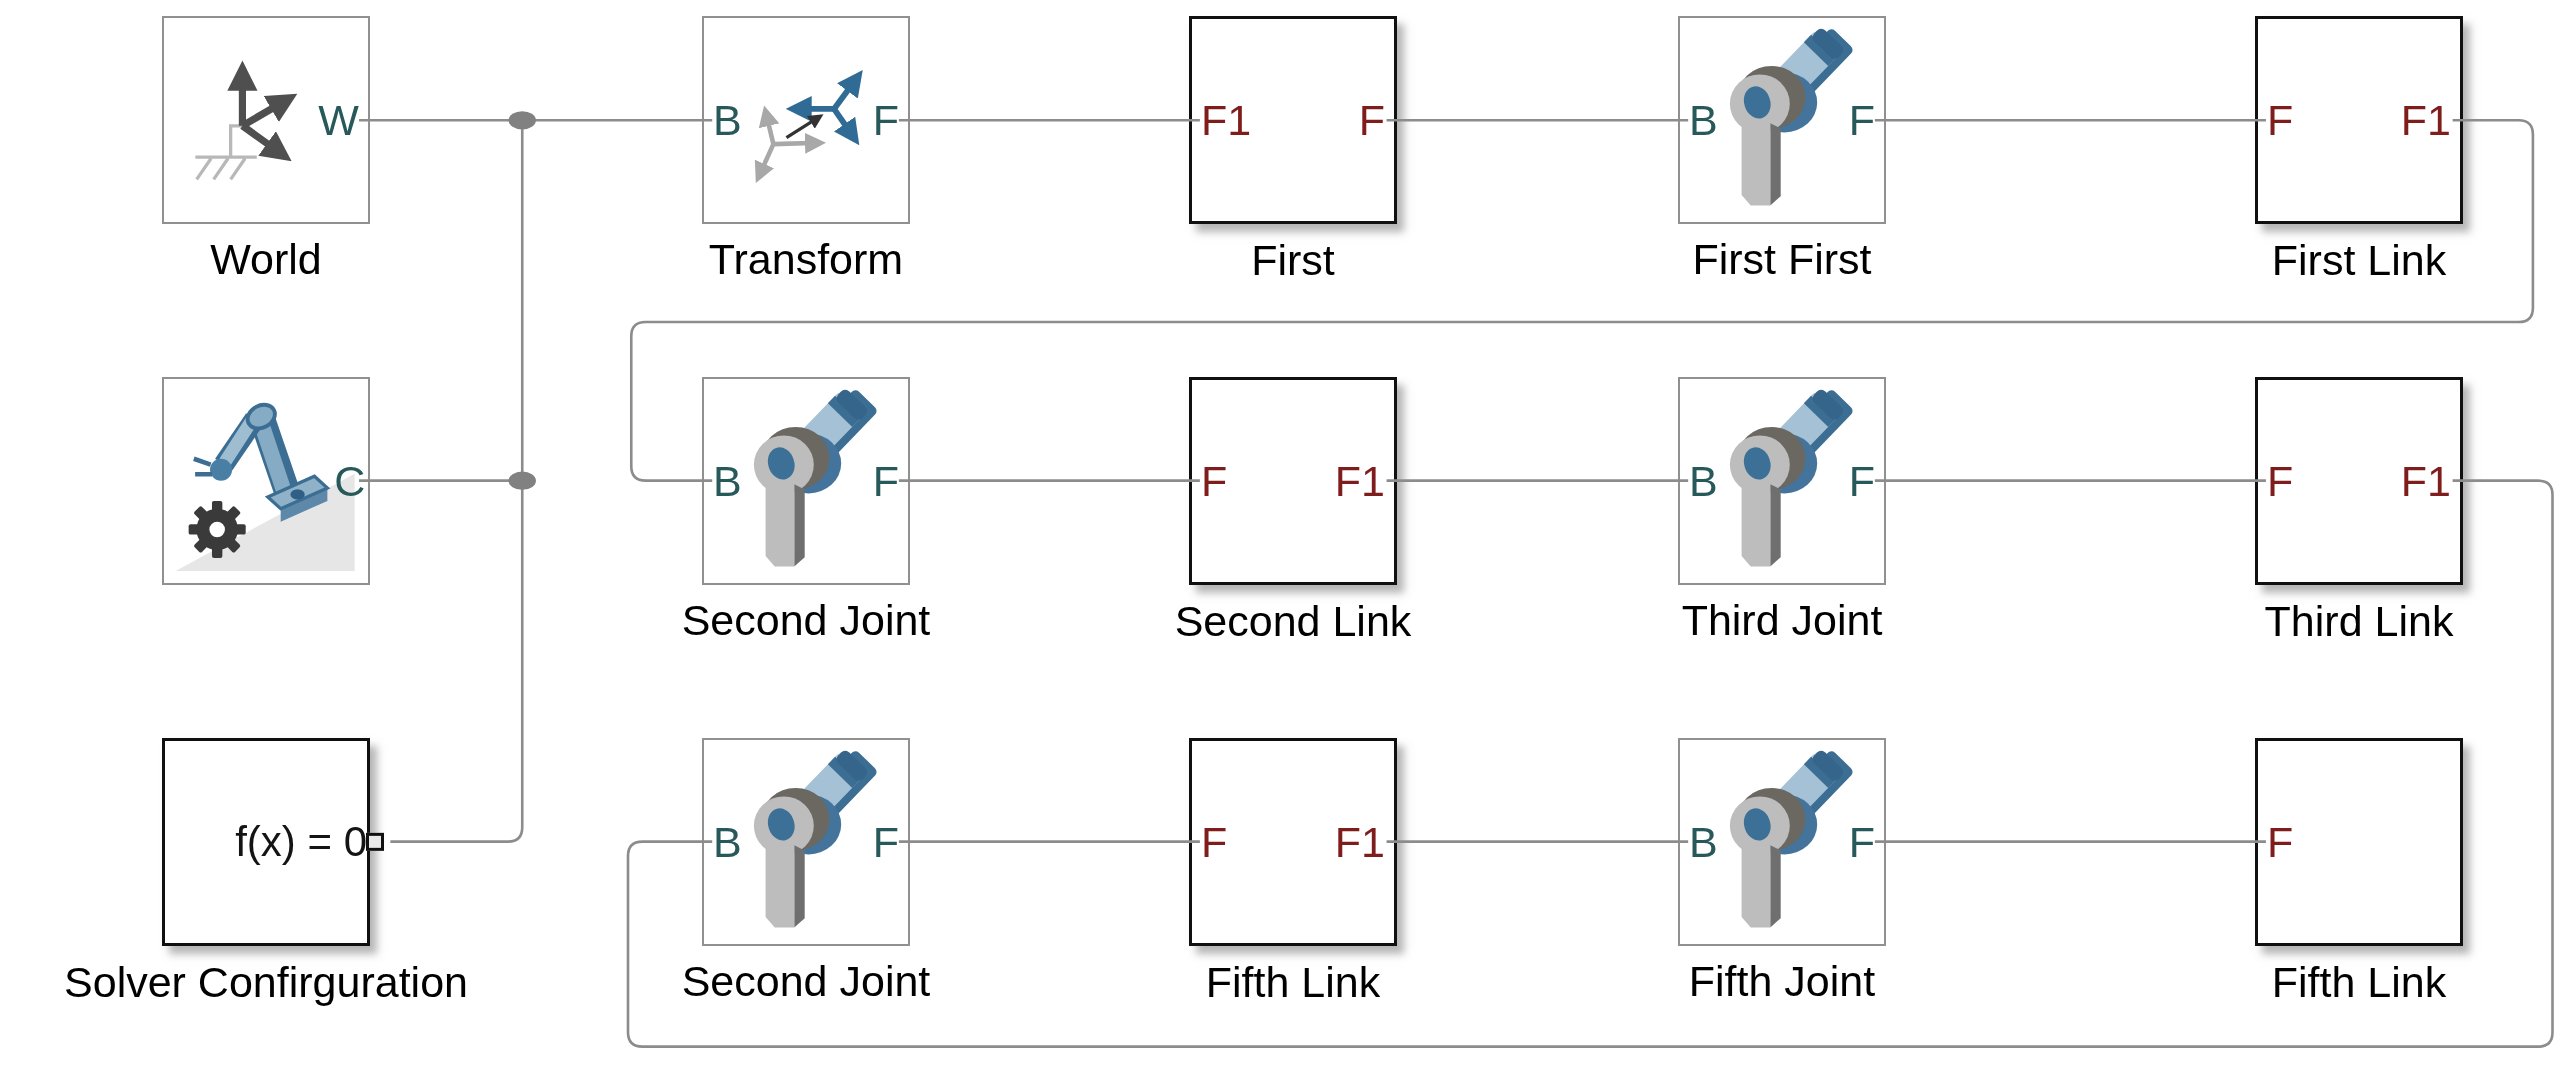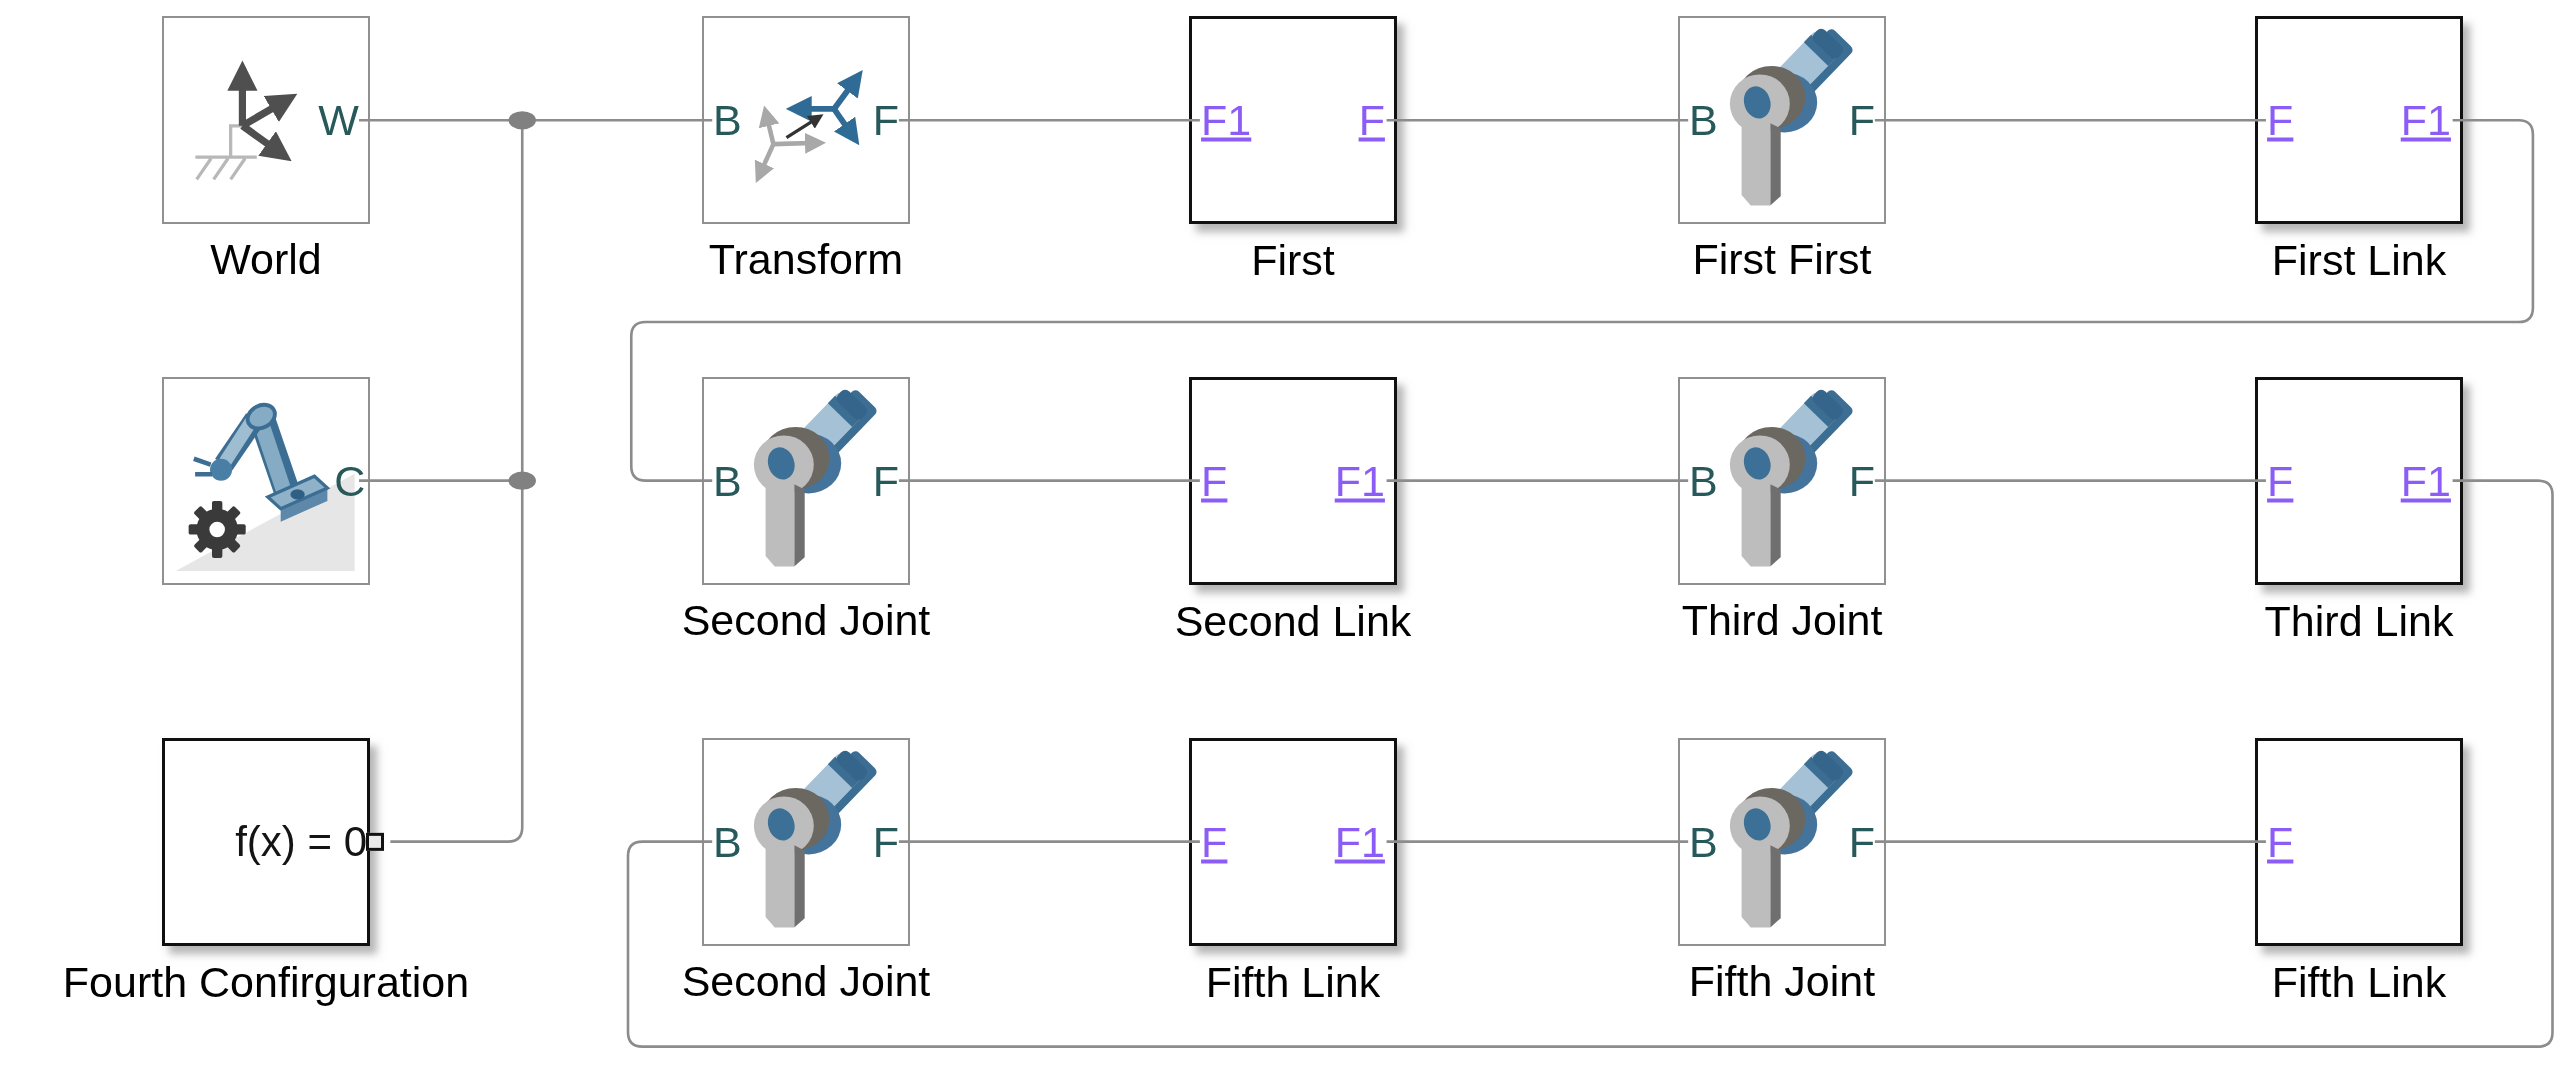--- a/index.html
+++ b/index.html
@@ -15,21 +15,21 @@
   }
   .simscape { border:2.6px solid #909090; }
   .subsystem { border:3.9px solid #101010; box-shadow:6.5px 7.8px 7.8px rgba(110,110,110,0.5); }
   .port {
     position:absolute; top:50%; transform:translateY(-50%);
     font-size:43px; line-height:1; white-space:nowrap;
   }
   .port.left  { left:9.1px; }
   .port.right { right:9.1px; }
   .port.teal  { color:#27585a; }
-  .port.dark  { color:#8b5cf6;text-decoration:underline; }
+  .port.dark  { color:#7f1d1d; }
   .block-label {
     position:absolute; top:218px; left:50%; transform:translateX(-50%);
     font-size:43px; color:#000; white-space:nowrap; text-align:center; line-height:1.1;
   }
   .equation {
     position:absolute; left:0; width:100%; top:50%; transform:translateY(-50%);
     text-align:right; font-size:42px; color:#141414;
   }
   .phys-port {
     position:absolute; right:-17px; top:50%; transform:translateY(-50%);
@@ -210,21 +210,21 @@
 
   <div class="block subsystem" style="left:2255px; top:377px">
     <span class="port left dark">F</span>
     <span class="port right dark">F1</span>
     <div class="block-label">Third Link</div>
   </div>
 
   <div class="block subsystem" style="left:162px; top:738px">
     <div class="equation">f(x) = 0</div>
     <span class="phys-port"></span>
-    <div class="block-label">Fourth Confirguration</div>
+    <div class="block-label">Solver Confirguration</div>
   </div>
 
   <div class="block simscape" style="left:702px; top:738px">
     <svg class="icon center" width="144" height="189" viewBox="0 0 220 290">
         <use href="#joint-icon"></use>
       </svg>
     <span class="port left teal">B</span>
     <span class="port right teal">F</span>
     <div class="block-label">Second Joint</div>
   </div>

